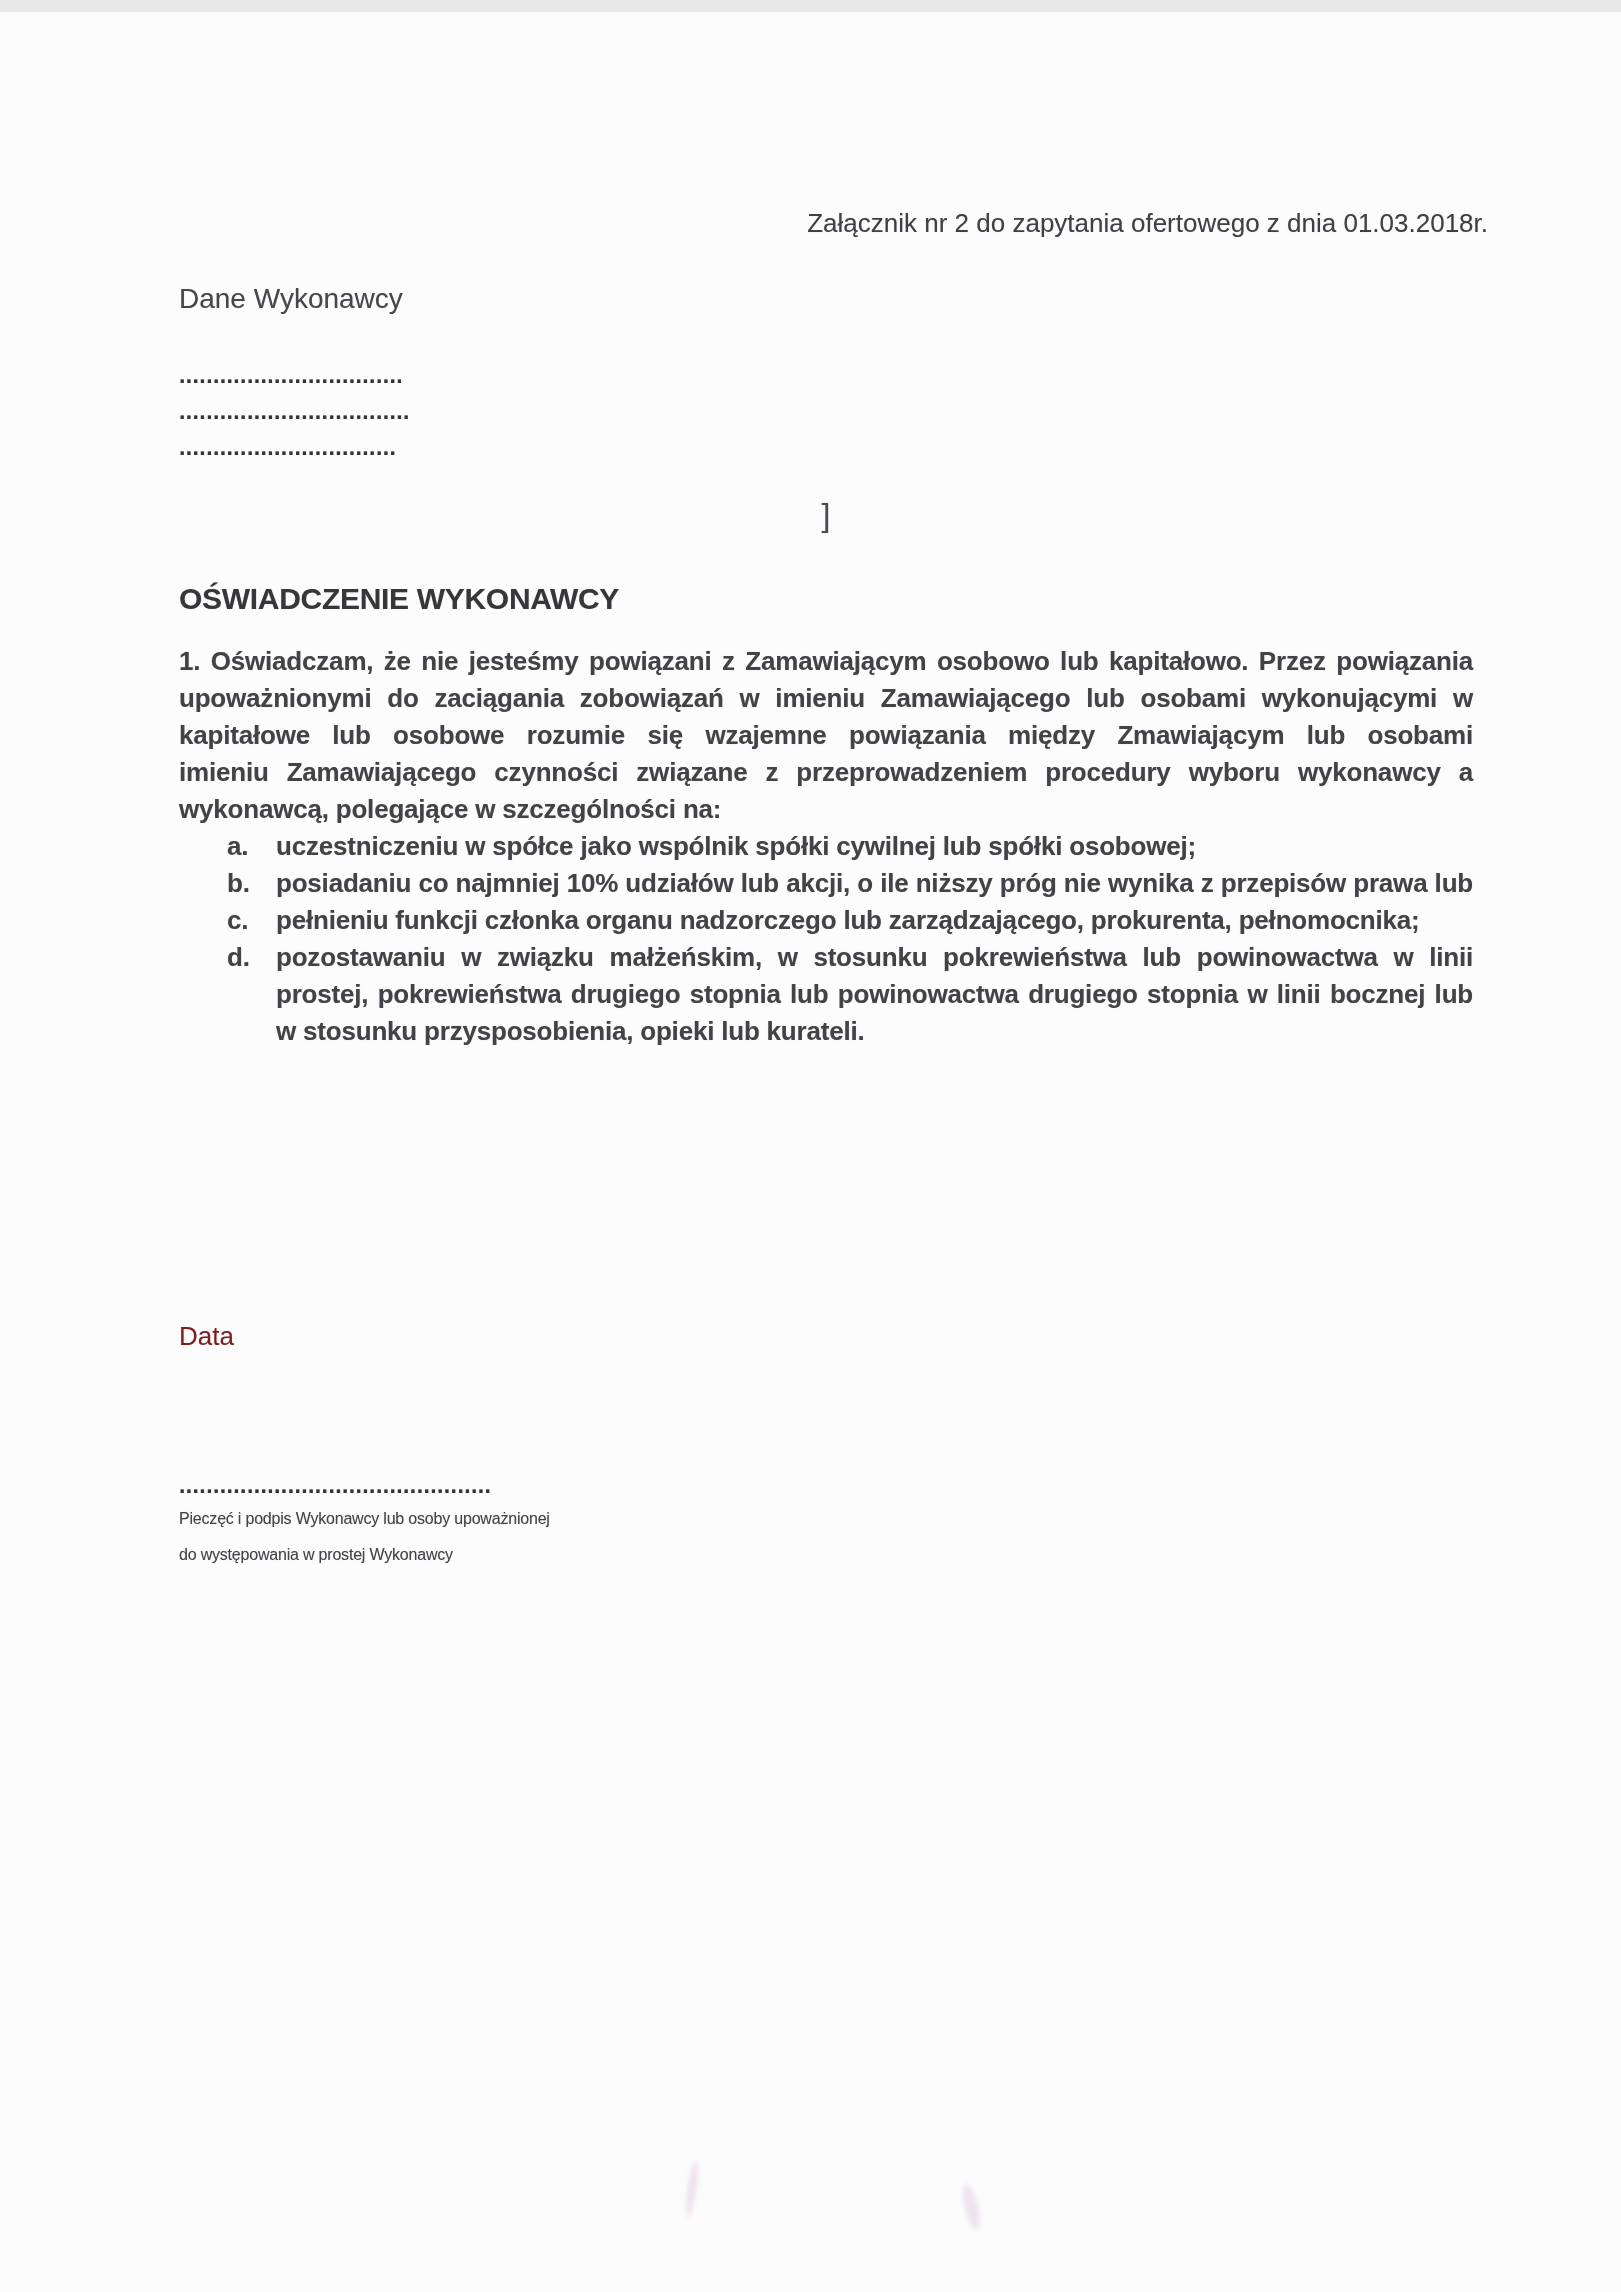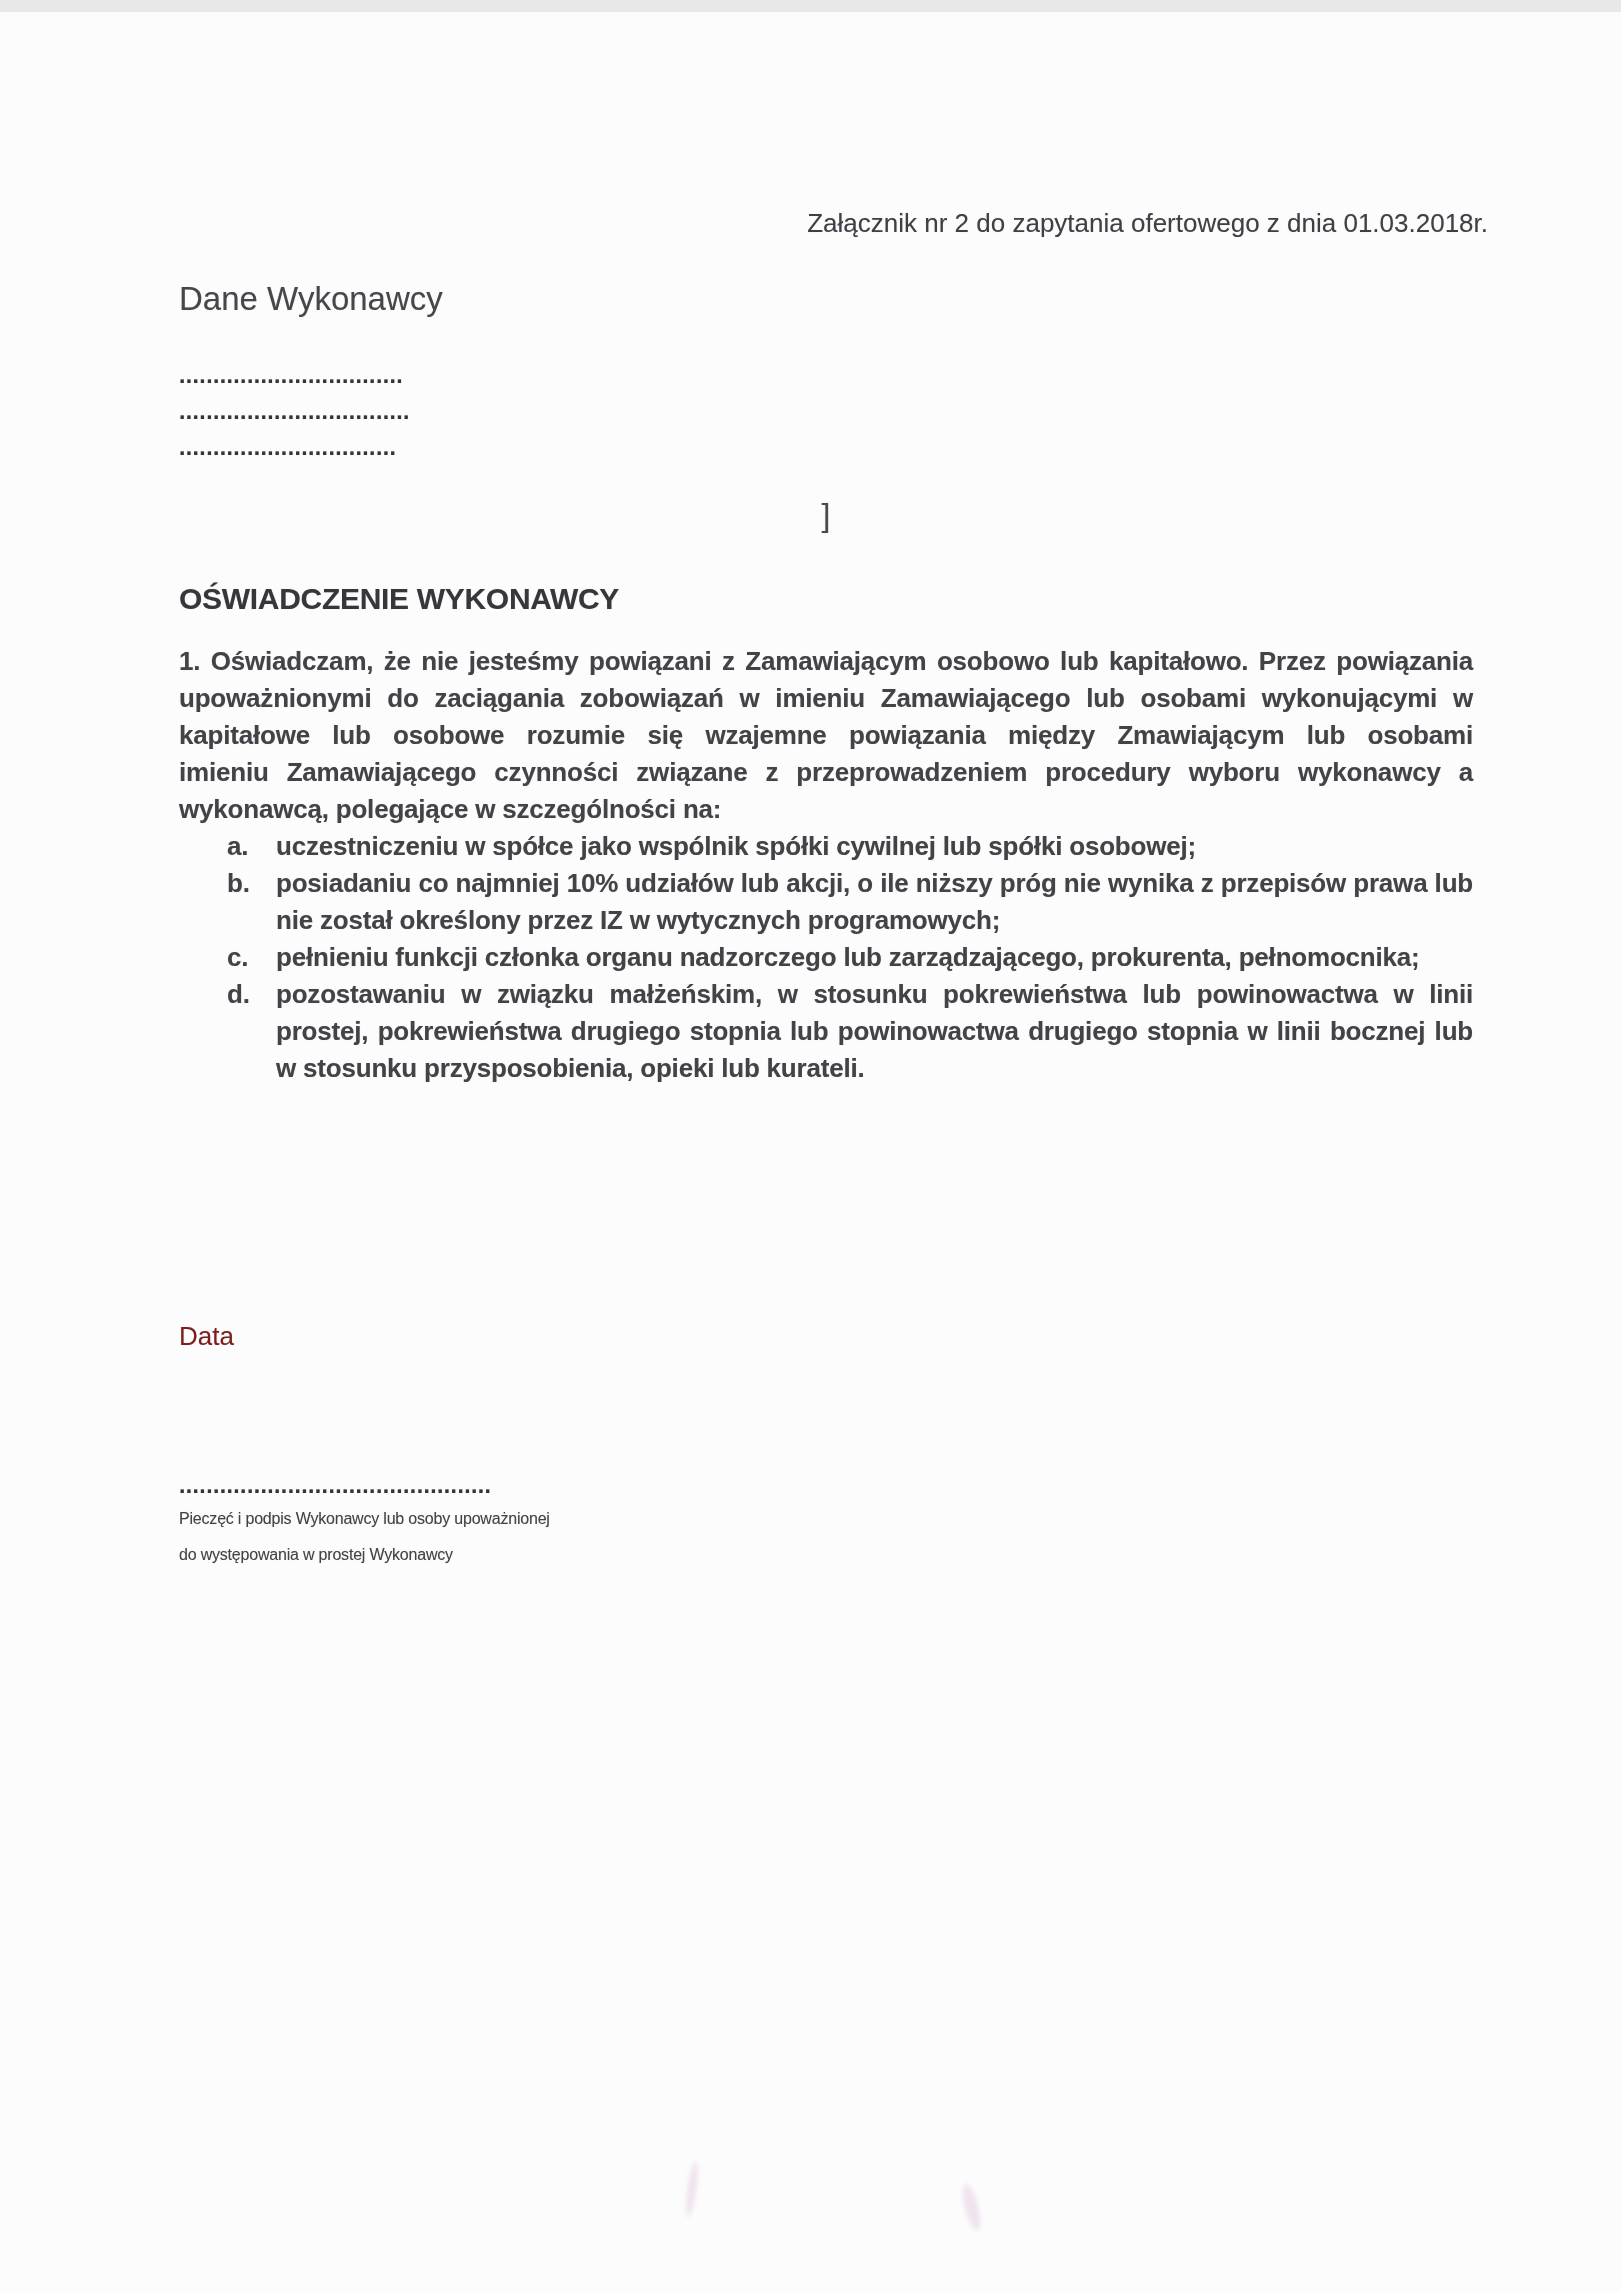--- a/index.html
+++ b/index.html
@@ -20,21 +20,21 @@
     right: 134px;
     font-size: 26px;
     line-height: 32px;
     color: #3f3f45;
     white-space: nowrap;
   }
   .dane-label {
     position: absolute;
     top: 271px;
     left: 179px;
-    font-size: 33px;
+    font-size: 28px;
     line-height: 32px;
     color: #46464b;
   }
   .dots {
     position: absolute;
     left: 179px;
     font-size: 23px;
     line-height: 27px;
     font-weight: bold;
     letter-spacing: 0.4px;
@@ -150,21 +150,20 @@
       <span class="marker">a.</span>
       <div>
           <div class="tline">uczestniczeniu w spółce jako wspólnik spółki cywilnej lub spółki osobowej;</div>
         </div>
     </div>
 
     <div class="list-item">
       <span class="marker">b.</span>
       <div>
           <div class="tline just">posiadaniu co najmniej 10% udziałów lub akcji, o ile niższy próg nie wynika z przepisów prawa lub</div>
-          <div class="tline">nie został określony przez IZ w wytycznych programowych;</div>
         </div>
     </div>
 
     <div class="list-item">
       <span class="marker">c.</span>
       <div>
           <div class="tline">pełnieniu funkcji członka organu nadzorczego lub zarządzającego, prokurenta, pełnomocnika;</div>
         </div>
     </div>
 

